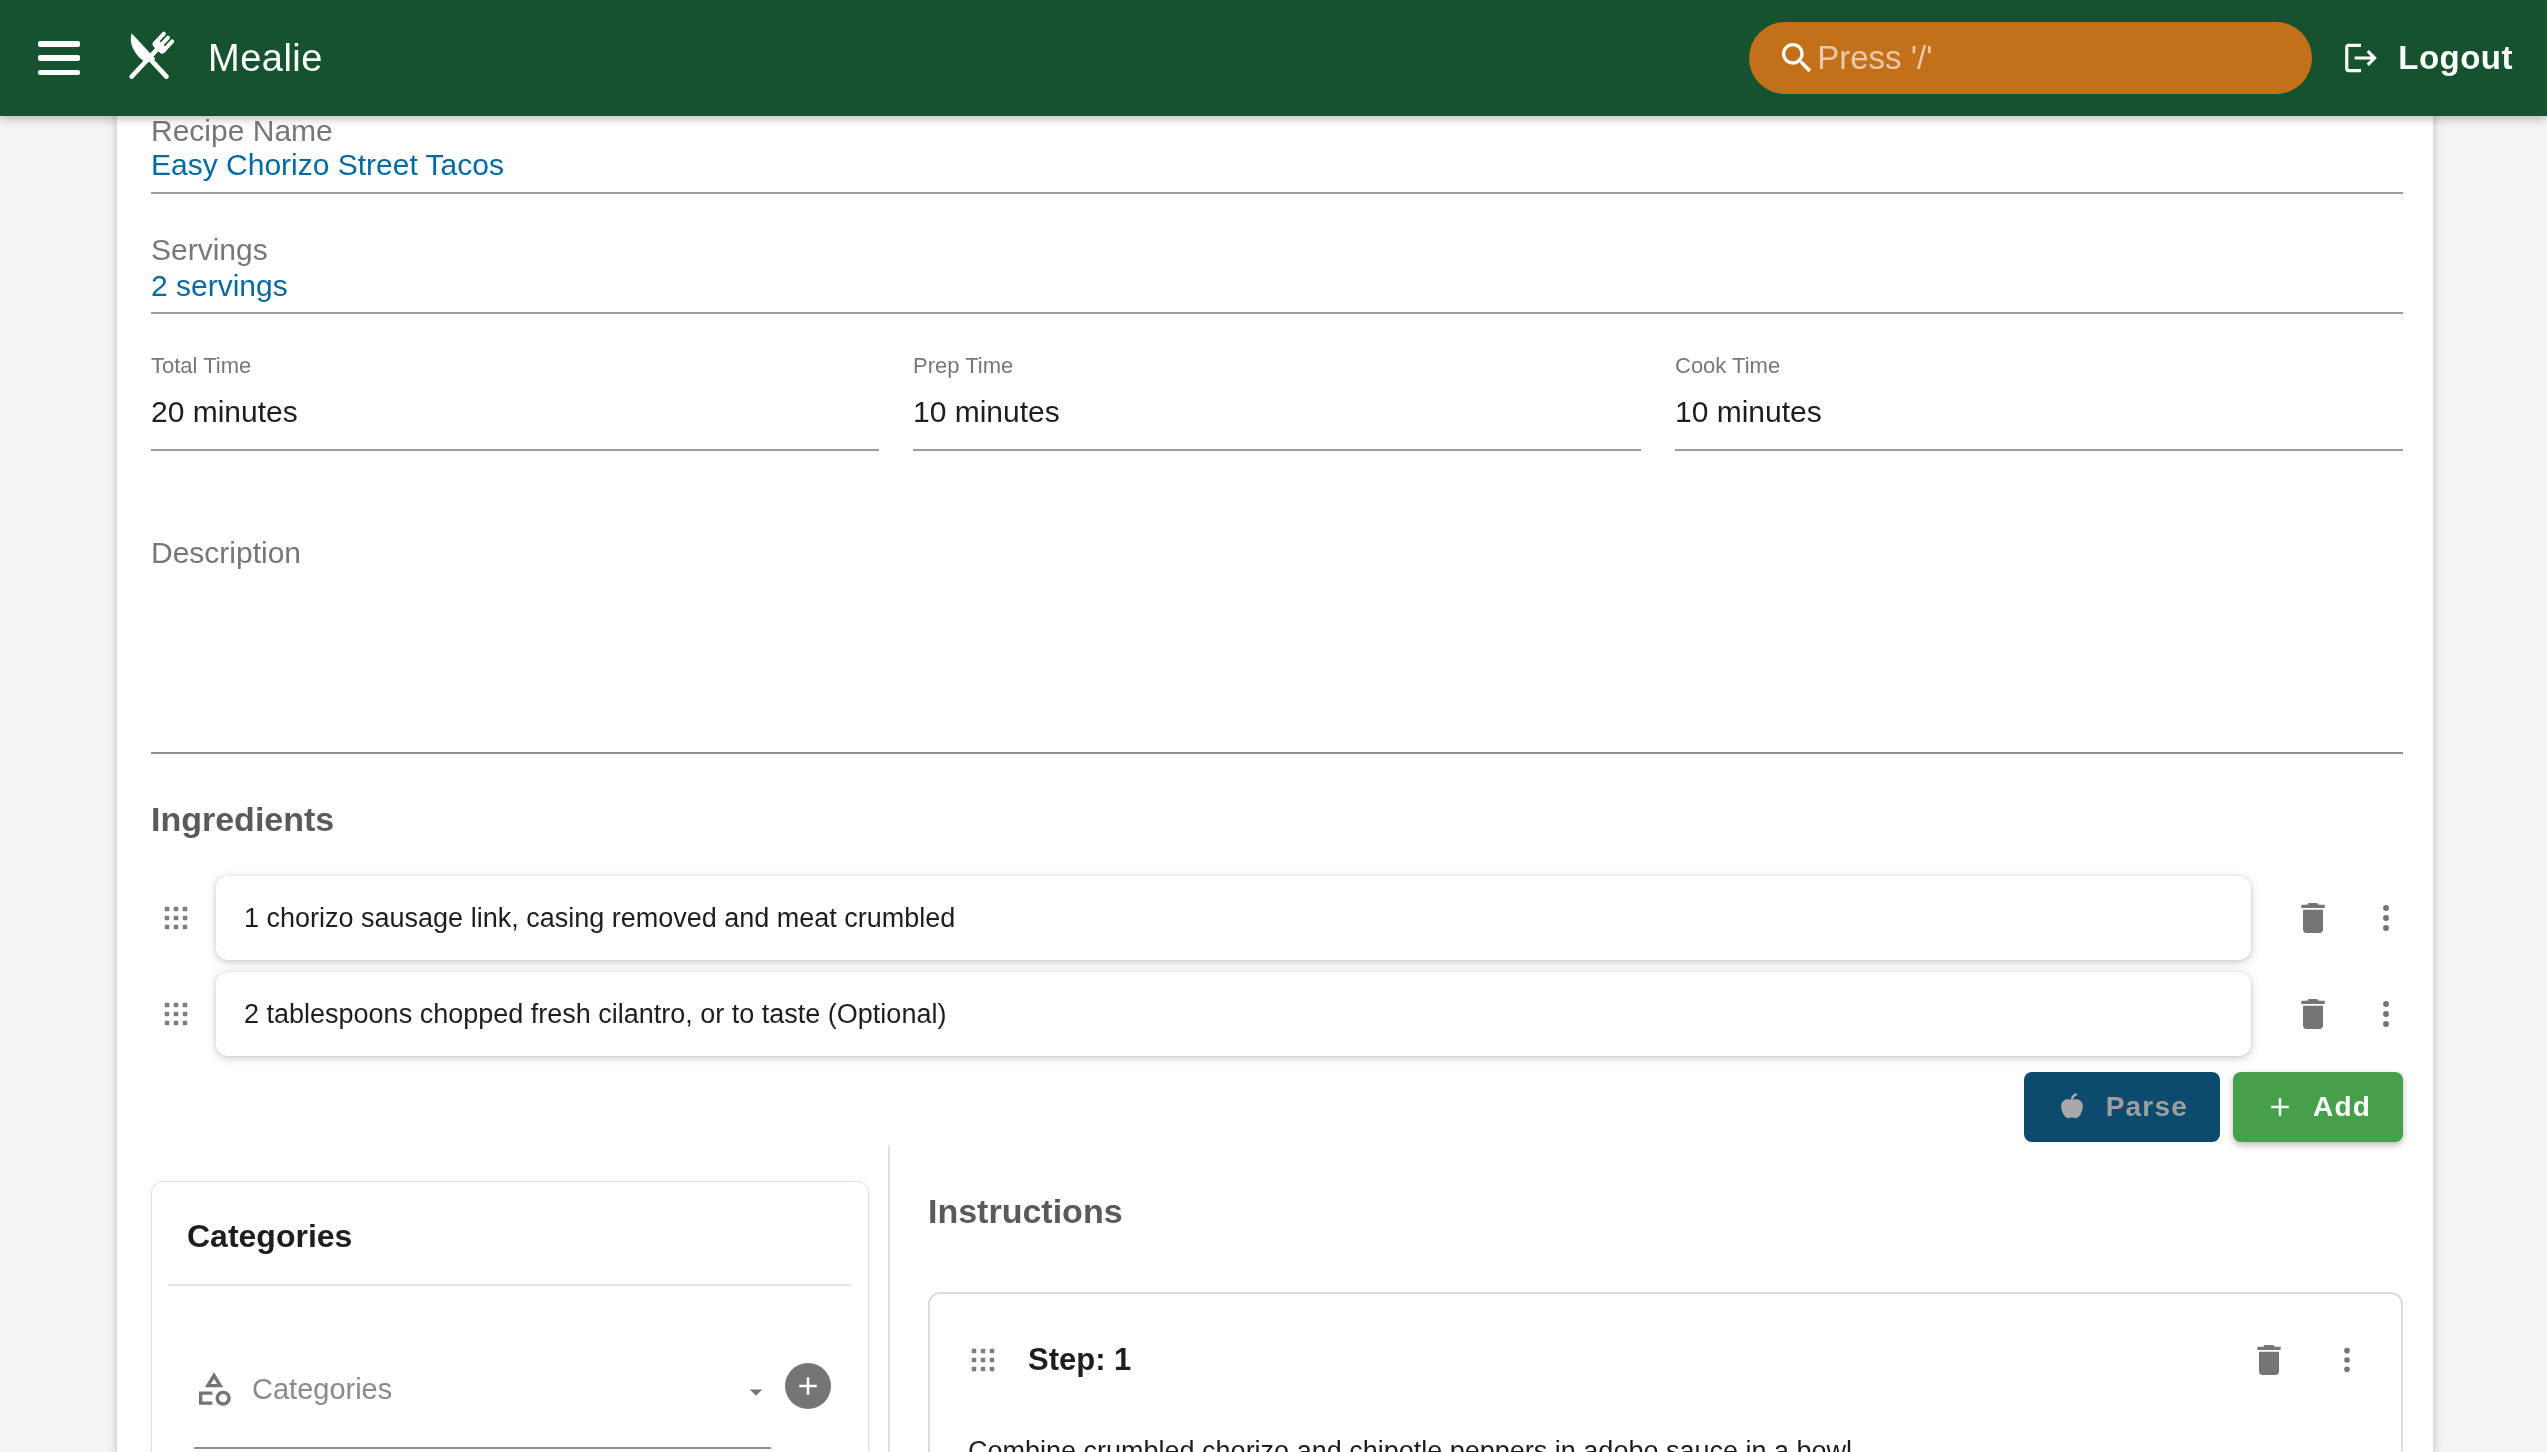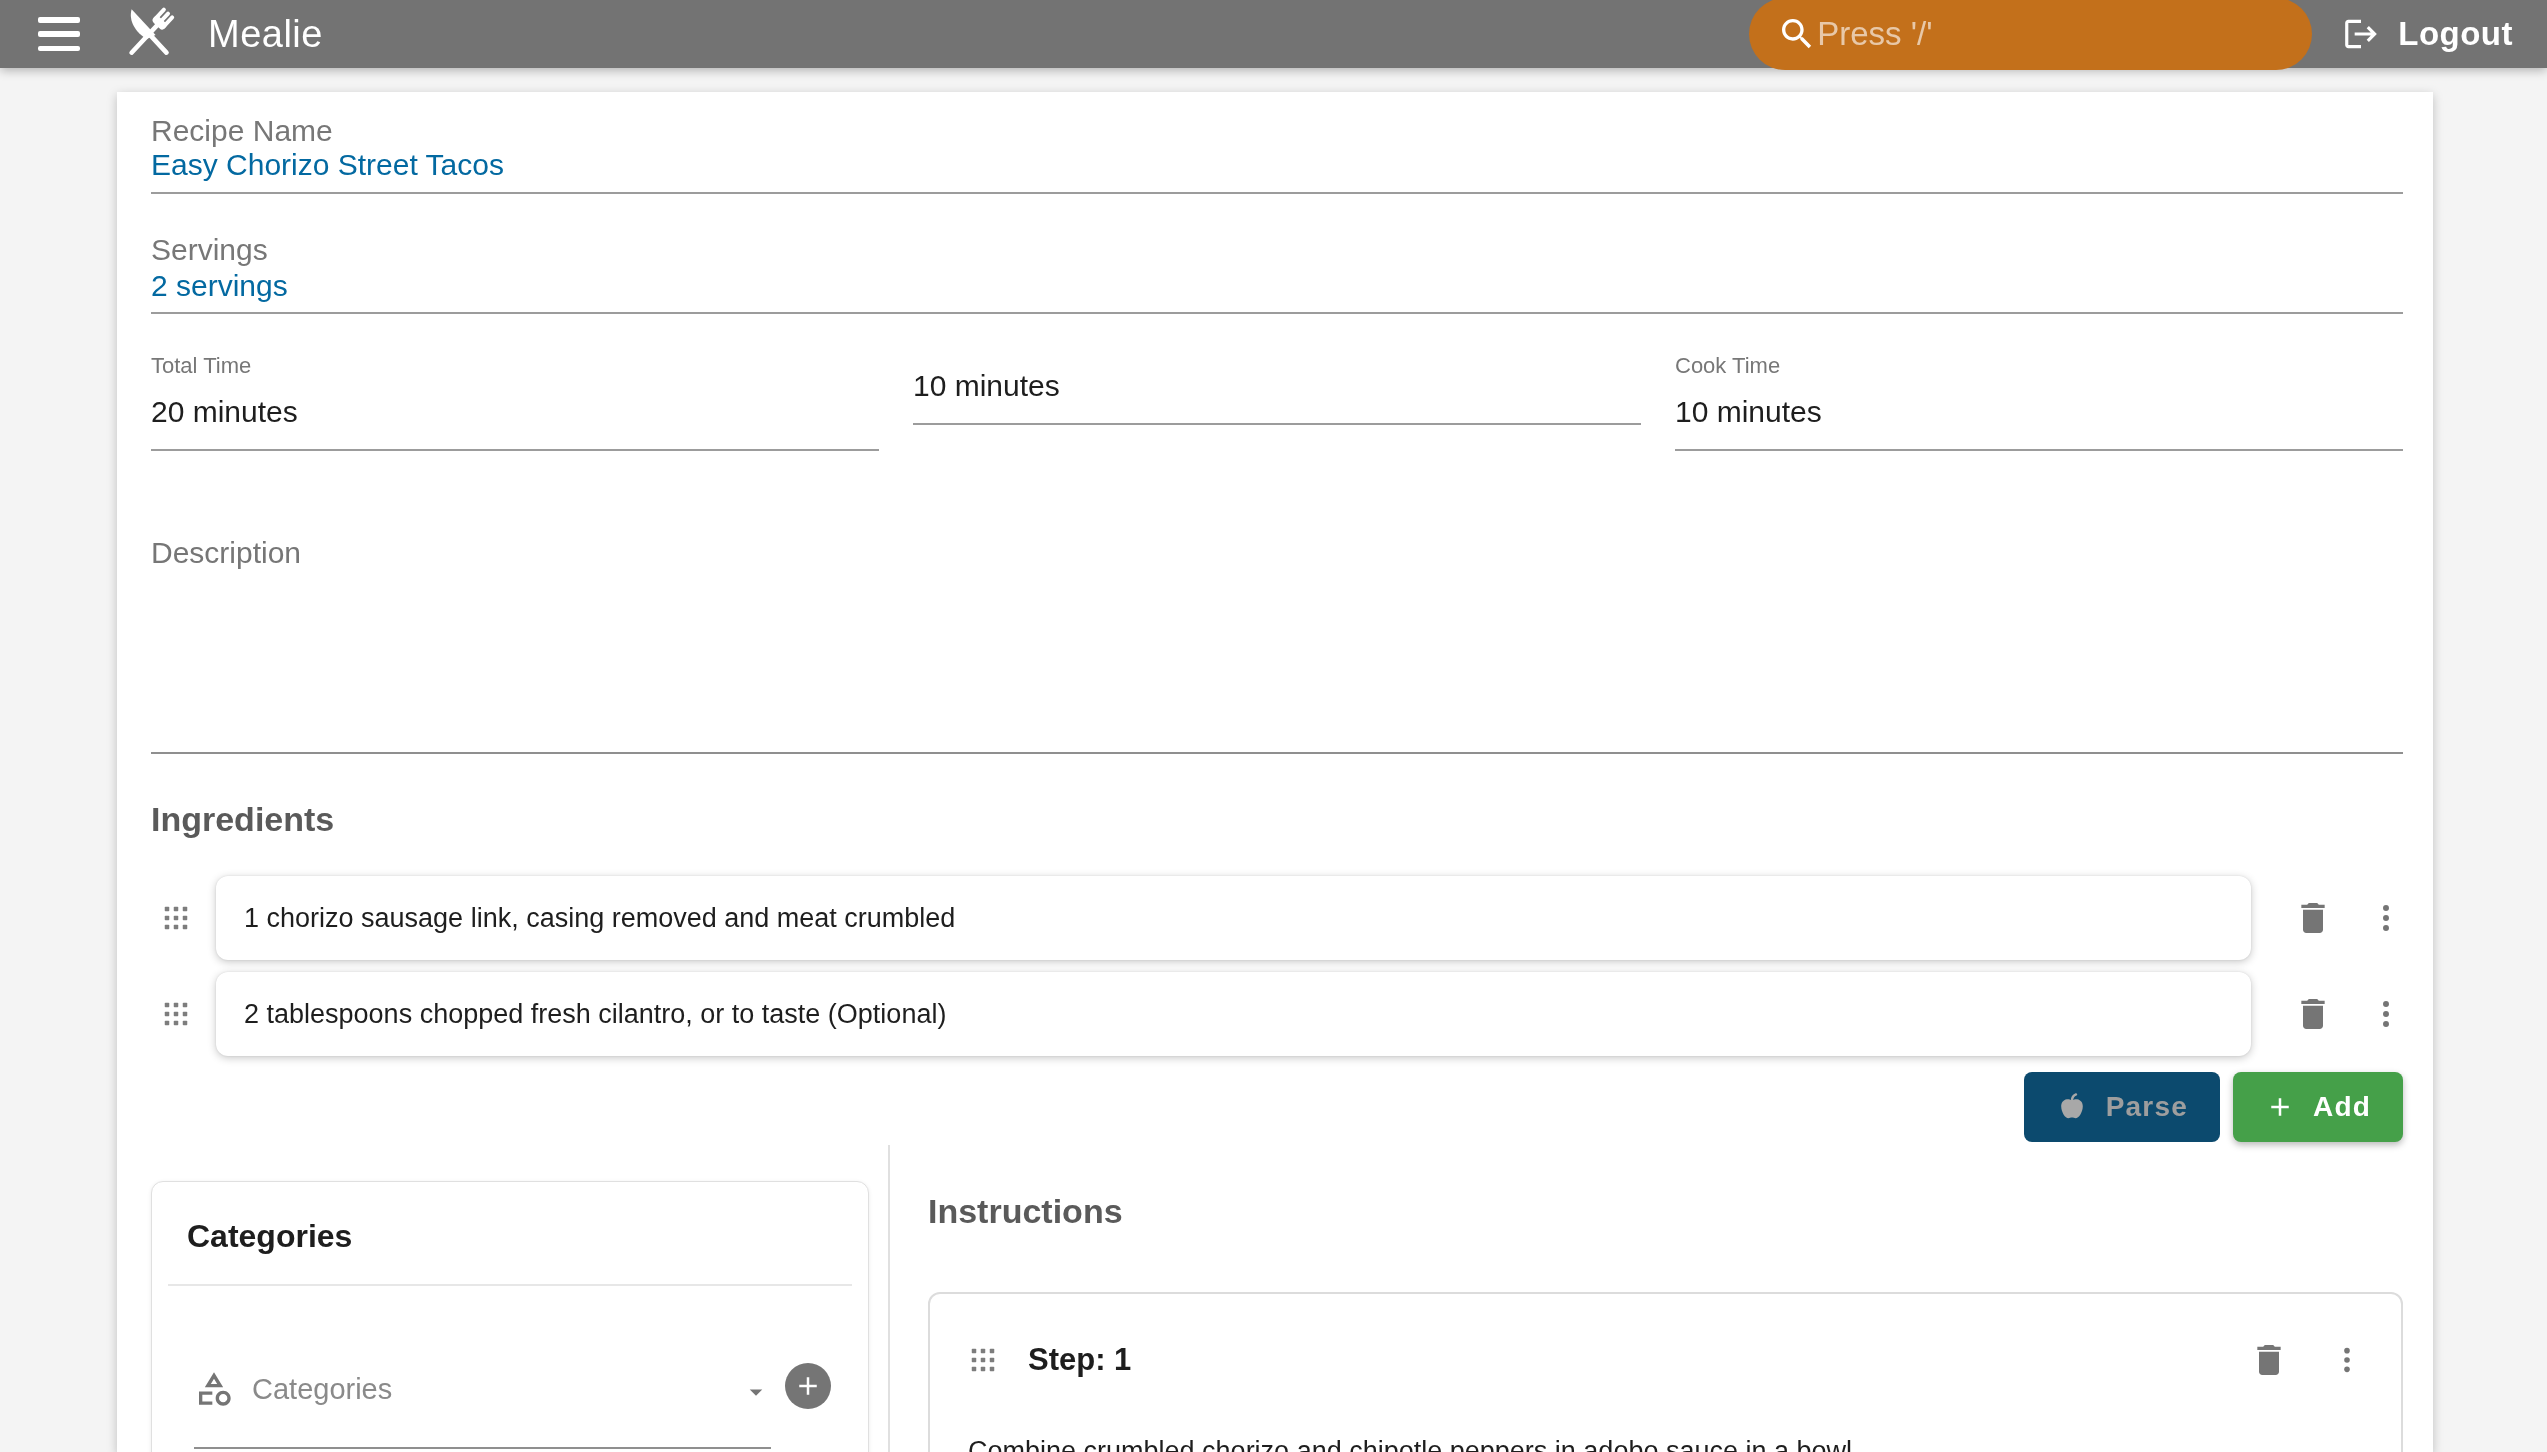--- a/index.html
+++ b/index.html
@@ -1,21 +1,21 @@
 <!DOCTYPE html>
 <html><head>
 <meta charset="utf-8">
 <style>
   * { margin:0; padding:0; box-sizing:border-box; }
   html,body { width:2547px; height:1453px; overflow:hidden; background:#F4F4F4;
               font-family:"Liberation Sans", sans-serif; }
   #app { position:relative; width:2547px; height:1453px; background:#F4F4F4; overflow:hidden; }
 
   
-  .appbar { position:absolute; left:0; top:0; width:2547px; height:68px; background:#737373;
+  .appbar { position:absolute; left:0; top:0; width:2547px; height:116px; background:#14532d;
             display:flex; align-items:center; padding:0 34px 0 38px; z-index:20;
             box-shadow:0 2px 10px rgba(0,0,0,0.30); }
   .hamburger { width:42px; height:34px; display:flex; flex-direction:column; justify-content:space-between; cursor:pointer; }
   .hamburger i { display:block; width:42px; height:5.5px; background:#fff; border-radius:2px; }
   .logo { width:66px; height:66px; margin-left:36px; }
   .app-title { color:#fff; font-size:38px; font-weight:500; margin-left:26px; letter-spacing:0.5px; }
   .appbar .spacer { flex:1; }
   .search-pill { width:563px; height:72px; border-radius:36px; background:#C3701B;
                  display:flex; align-items:center; padding:0 28px; cursor:text; }
   .search-pill svg { flex:none; }
@@ -145,20 +145,21 @@
       <div class="f-line sv-line"></div>
     </div>
 
     <div class="times">
       <div>
         <div class="t-label">Total Time</div>
         <div class="t-value">20 minutes</div>
         <div class="t-line"></div>
       </div>
       <div>
+        <div class="t-label">Prep Time</div>
         <div class="t-value">10 minutes</div>
         <div class="t-line"></div>
       </div>
       <div>
         <div class="t-label">Cook Time</div>
         <div class="t-value">10 minutes</div>
         <div class="t-line"></div>
       </div>
     </div>
 

